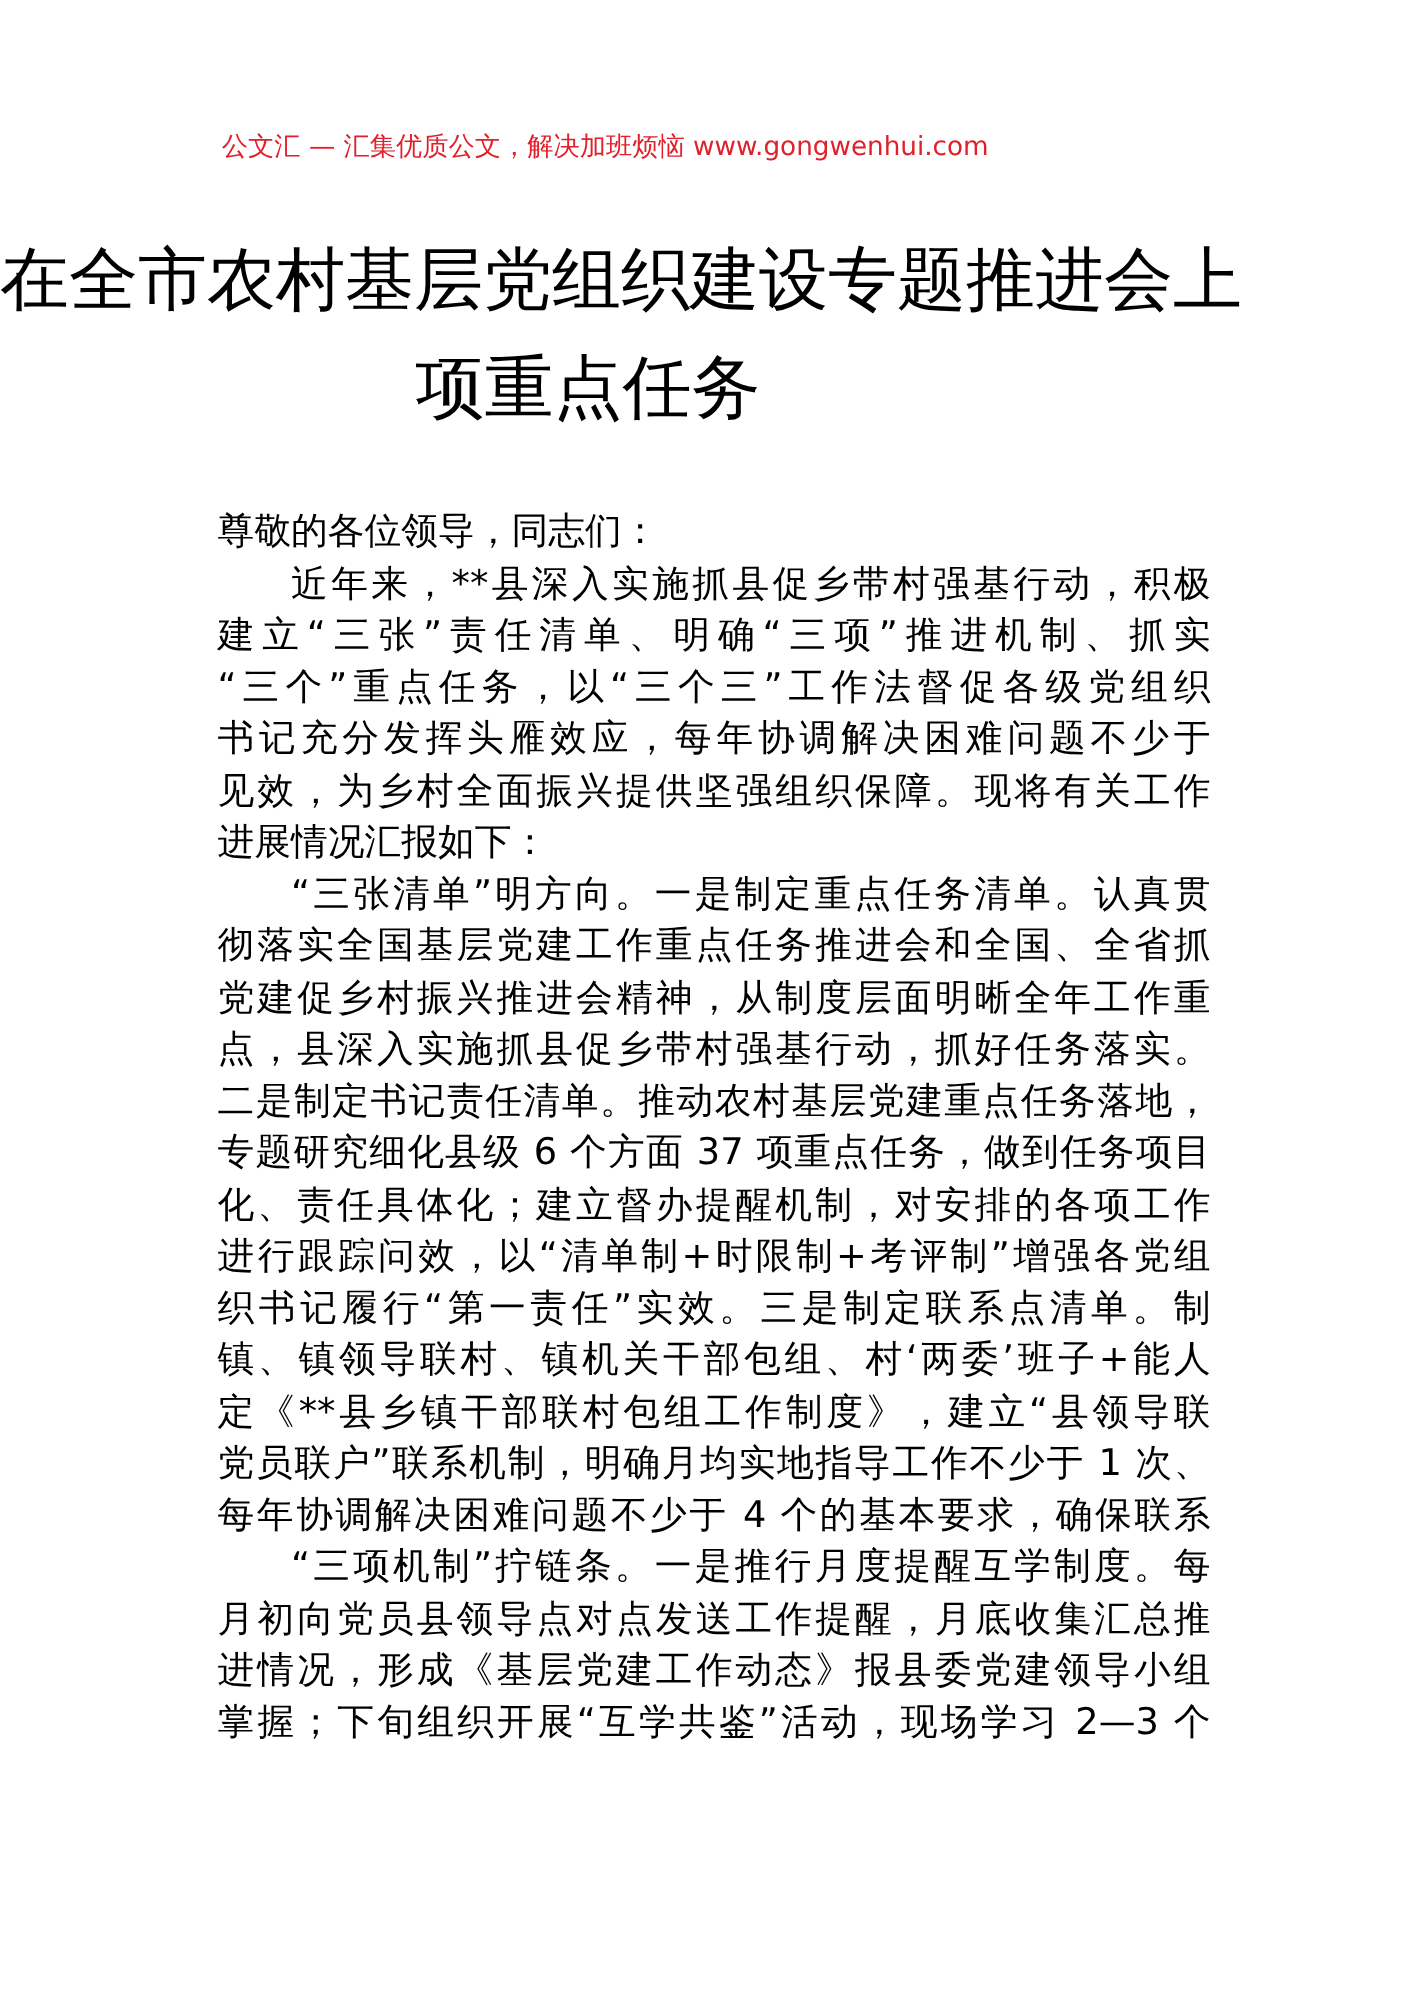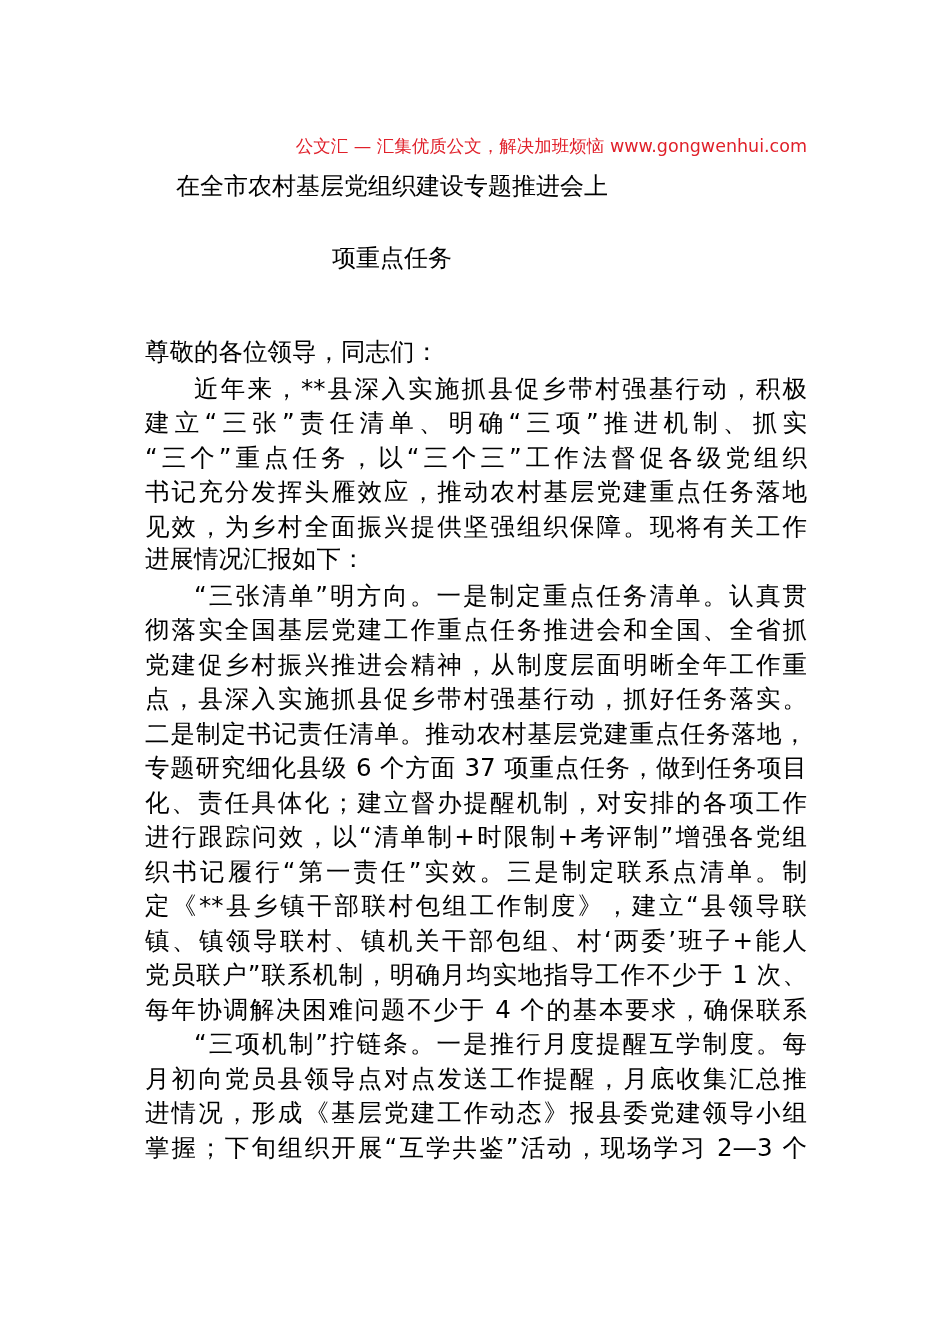--- a/index.html
+++ b/index.html
@@ -13,34 +13,33 @@
       position: relative;
       overflow: hidden;
       font-family: "DejaVu Sans", "Liberation Sans", sans-serif;
       color: #000000;
     }
     .header-banner {
       position: absolute;
       top: 84px;
       left: 0;
       width: 807px;
-      text-align: right;
+      text-align: center;
       font-size: 17.5px;
       line-height: 28px;
       color: #e0202a;
       white-space: nowrap;
-      margin-top: 48px;
     }
     .doc-title {
       position: absolute;
       top: 150px;
       left: 0;
       width: 784px;
       text-align: center;
-      font-size: 24px;
+      font-size: 46px;
       line-height: 72px;
       color: #000000;
     }
     .doc-title .title-line {
       display: block;
       white-space: nowrap;
     }
     .doc-body {
       position: absolute;
       top: 337px;
@@ -52,54 +51,53 @@
     }
     .doc-body .line {
       display: block;
       white-space: nowrap;
       text-align: justify;
       text-align-last: justify;
       height: 34.5px;
     }
     .doc-body .line.last {
       text-align-last: left;
-      font-family: Liberation Mono, monospace;
     }
     .doc-body .line.indent {
       padding-left: 49px;
     }
   </style>
 </head>
 <body>
 
 <div class="header-banner">公文汇 — 汇集优质公文，解决加班烦恼 www.gongwenhui.com</div>
 
 <div class="doc-title">
   <span class="title-line">在全市农村基层党组织建设专题推进会上</span>
   <span class="title-line">项重点任务</span>
 </div>
 
 <div class="doc-body">
   <span class="line last">尊敬的各位领导，同志们：</span>
   <span class="line indent">近年来，**县深入实施抓县促乡带村强基行动，积极</span>
   <span class="line">建立“三张”责任清单、明确“三项”推进机制、抓实</span>
   <span class="line">“三个”重点任务，以“三个三”工作法督促各级党组织</span>
-  <span class="line">书记充分发挥头雁效应，推动农村基层党建重点任务落地</span>
+  <span class="line">书记充分发挥头雁效应，每年协调解决困难问题不少于</span>
   <span class="line">见效，为乡村全面振兴提供坚强组织保障。现将有关工作</span>
   <span class="line last">进展情况汇报如下：</span>
   <span class="line indent">“三张清单”明方向。一是制定重点任务清单。认真贯</span>
   <span class="line">彻落实全国基层党建工作重点任务推进会和全国、全省抓</span>
   <span class="line">党建促乡村振兴推进会精神，从制度层面明晰全年工作重</span>
   <span class="line">点，县深入实施抓县促乡带村强基行动，抓好任务落实。</span>
   <span class="line">二是制定书记责任清单。推动农村基层党建重点任务落地，</span>
   <span class="line">专题研究细化县级 6 个方面 37 项重点任务，做到任务项目</span>
   <span class="line">化、责任具体化；建立督办提醒机制，对安排的各项工作</span>
   <span class="line">进行跟踪问效，以“清单制+时限制+考评制”增强各党组</span>
   <span class="line">织书记履行“第一责任”实效。三是制定联系点清单。制</span>
+  <span class="line">镇、镇领导联村、镇机关干部包组、村‘两委’班子+能人</span>
   <span class="line">定《**县乡镇干部联村包组工作制度》，建立“县领导联</span>
-  <span class="line">镇、镇领导联村、镇机关干部包组、村‘两委’班子+能人</span>
   <span class="line">党员联户”联系机制，明确月均实地指导工作不少于 1 次、</span>
   <span class="line">每年协调解决困难问题不少于 4 个的基本要求，确保联系</span>
   <span class="line indent">“三项机制”拧链条。一是推行月度提醒互学制度。每</span>
   <span class="line">月初向党员县领导点对点发送工作提醒，月底收集汇总推</span>
   <span class="line">进情况，形成《基层党建工作动态》报县委党建领导小组</span>
   <span class="line">掌握；下旬组织开展“互学共鉴”活动，现场学习 2—3 个</span>
 </div>
 
 </body></html>

